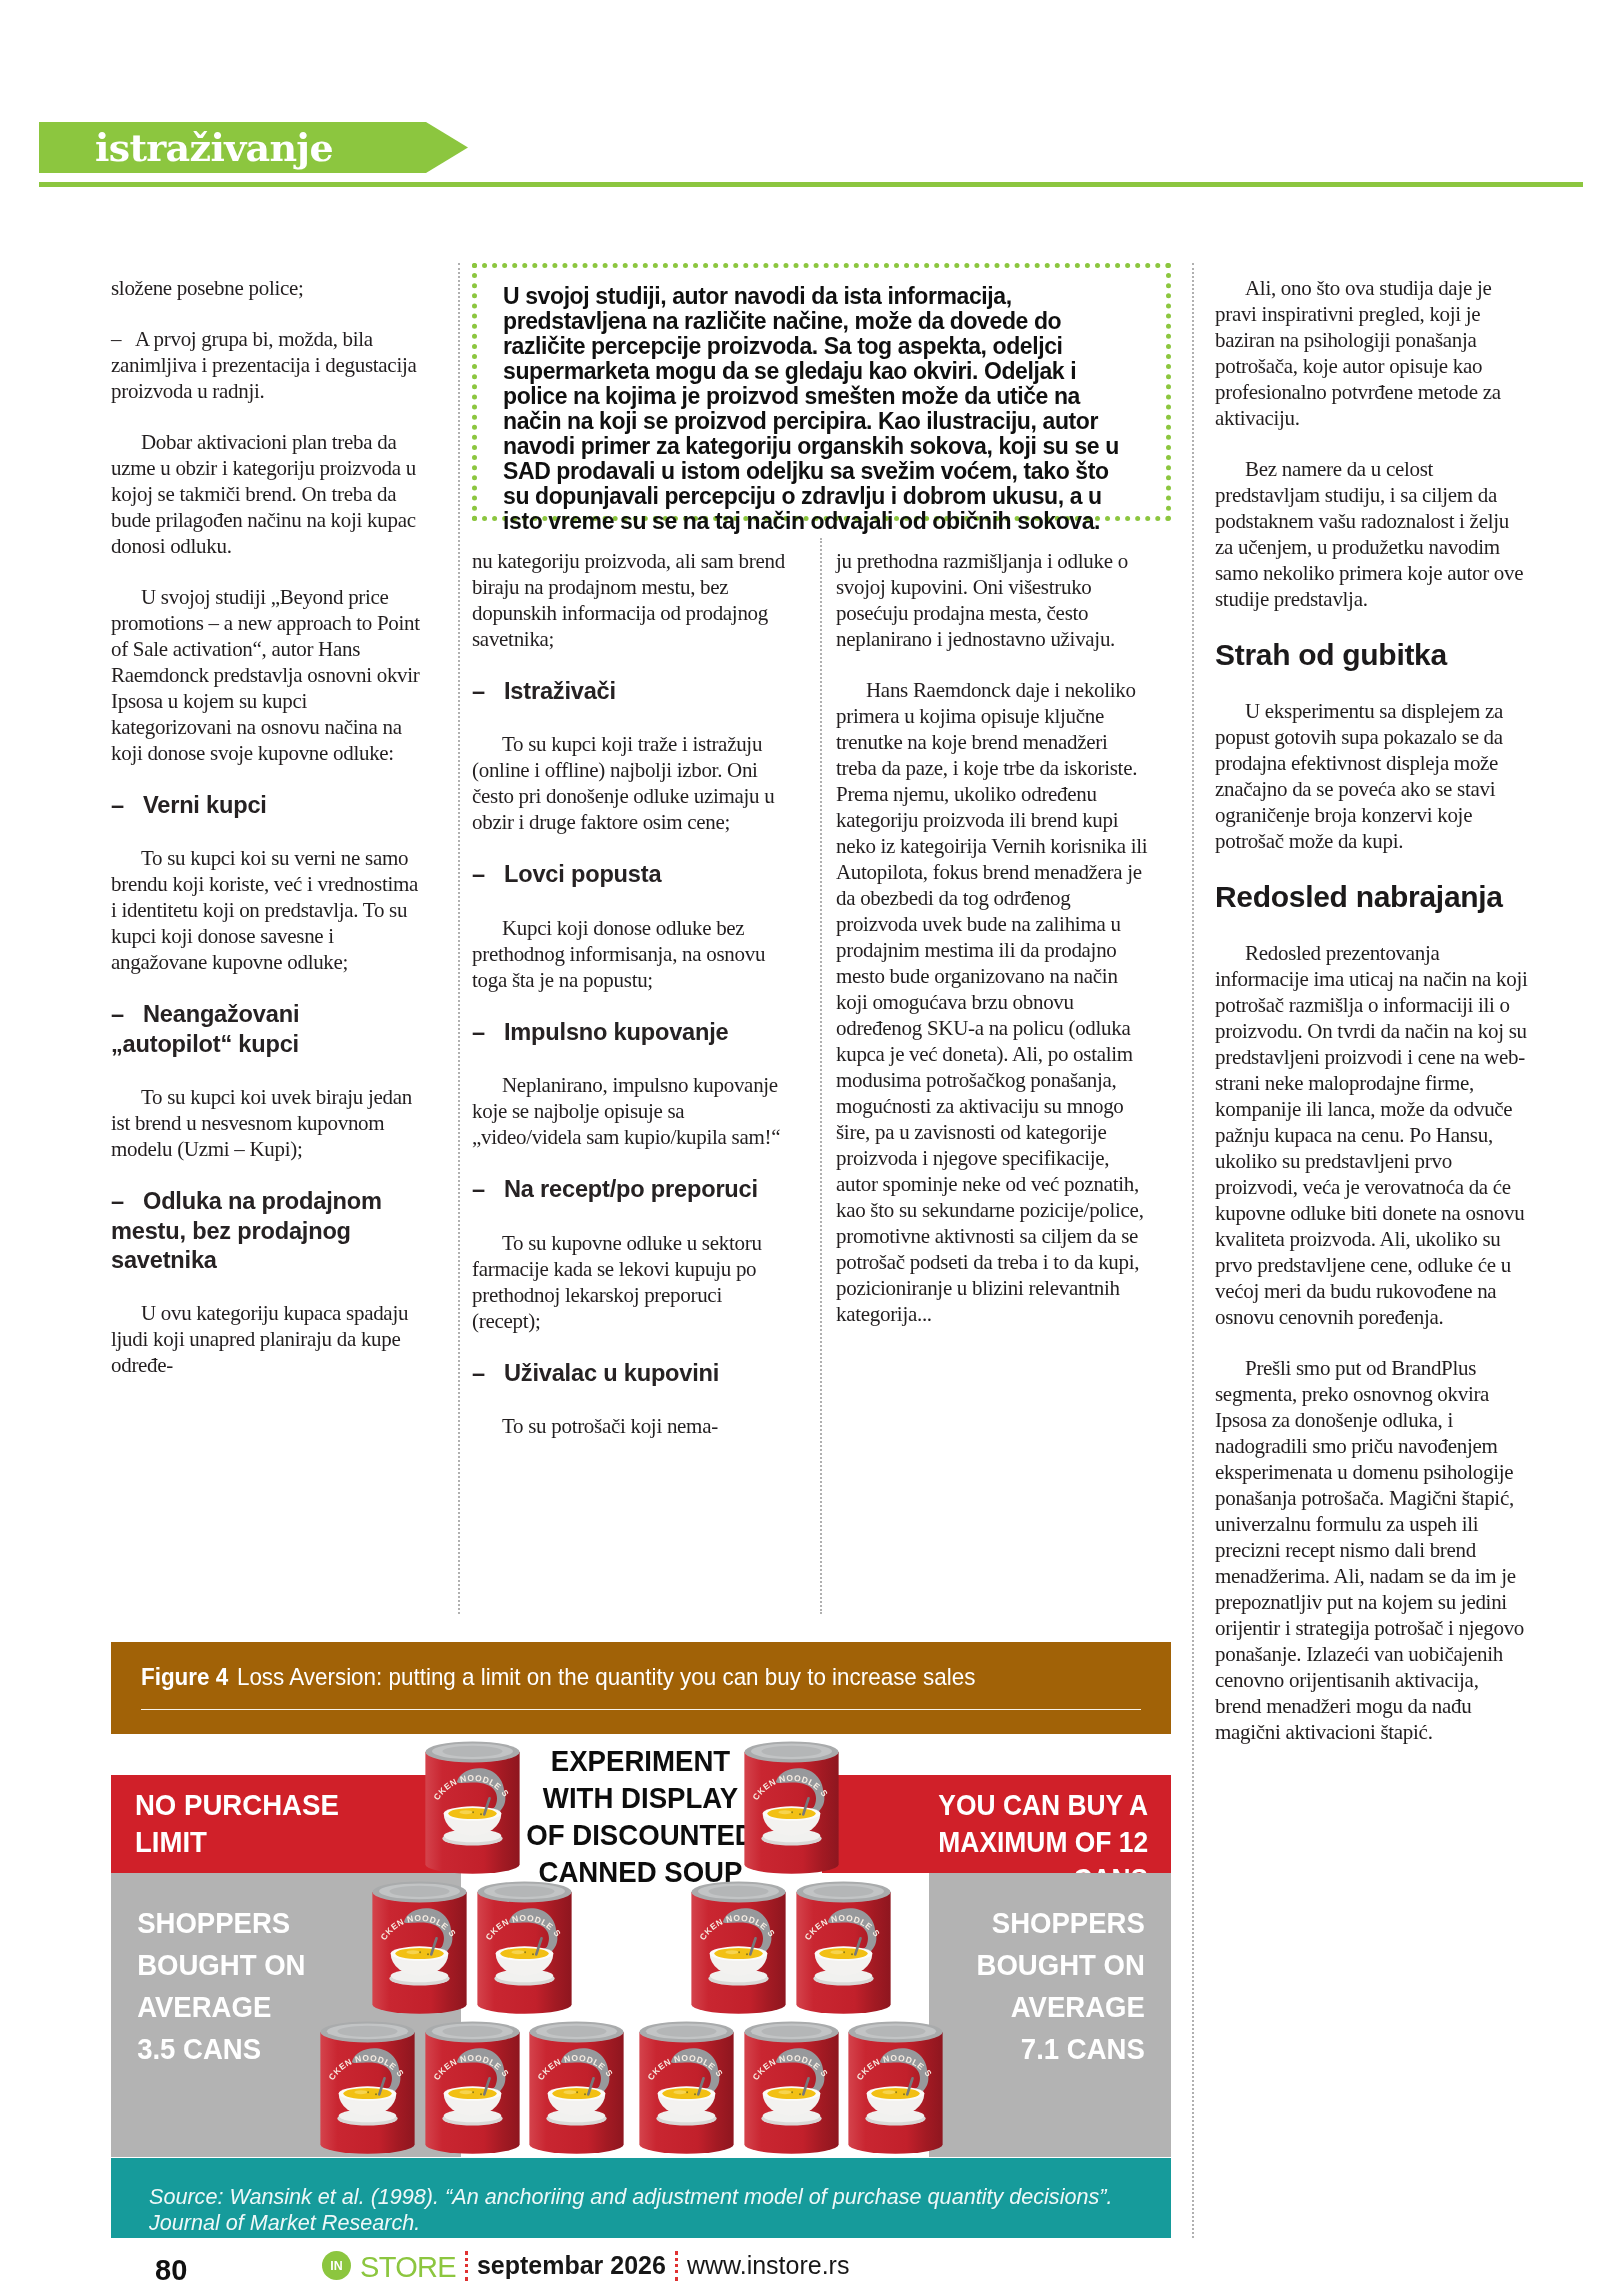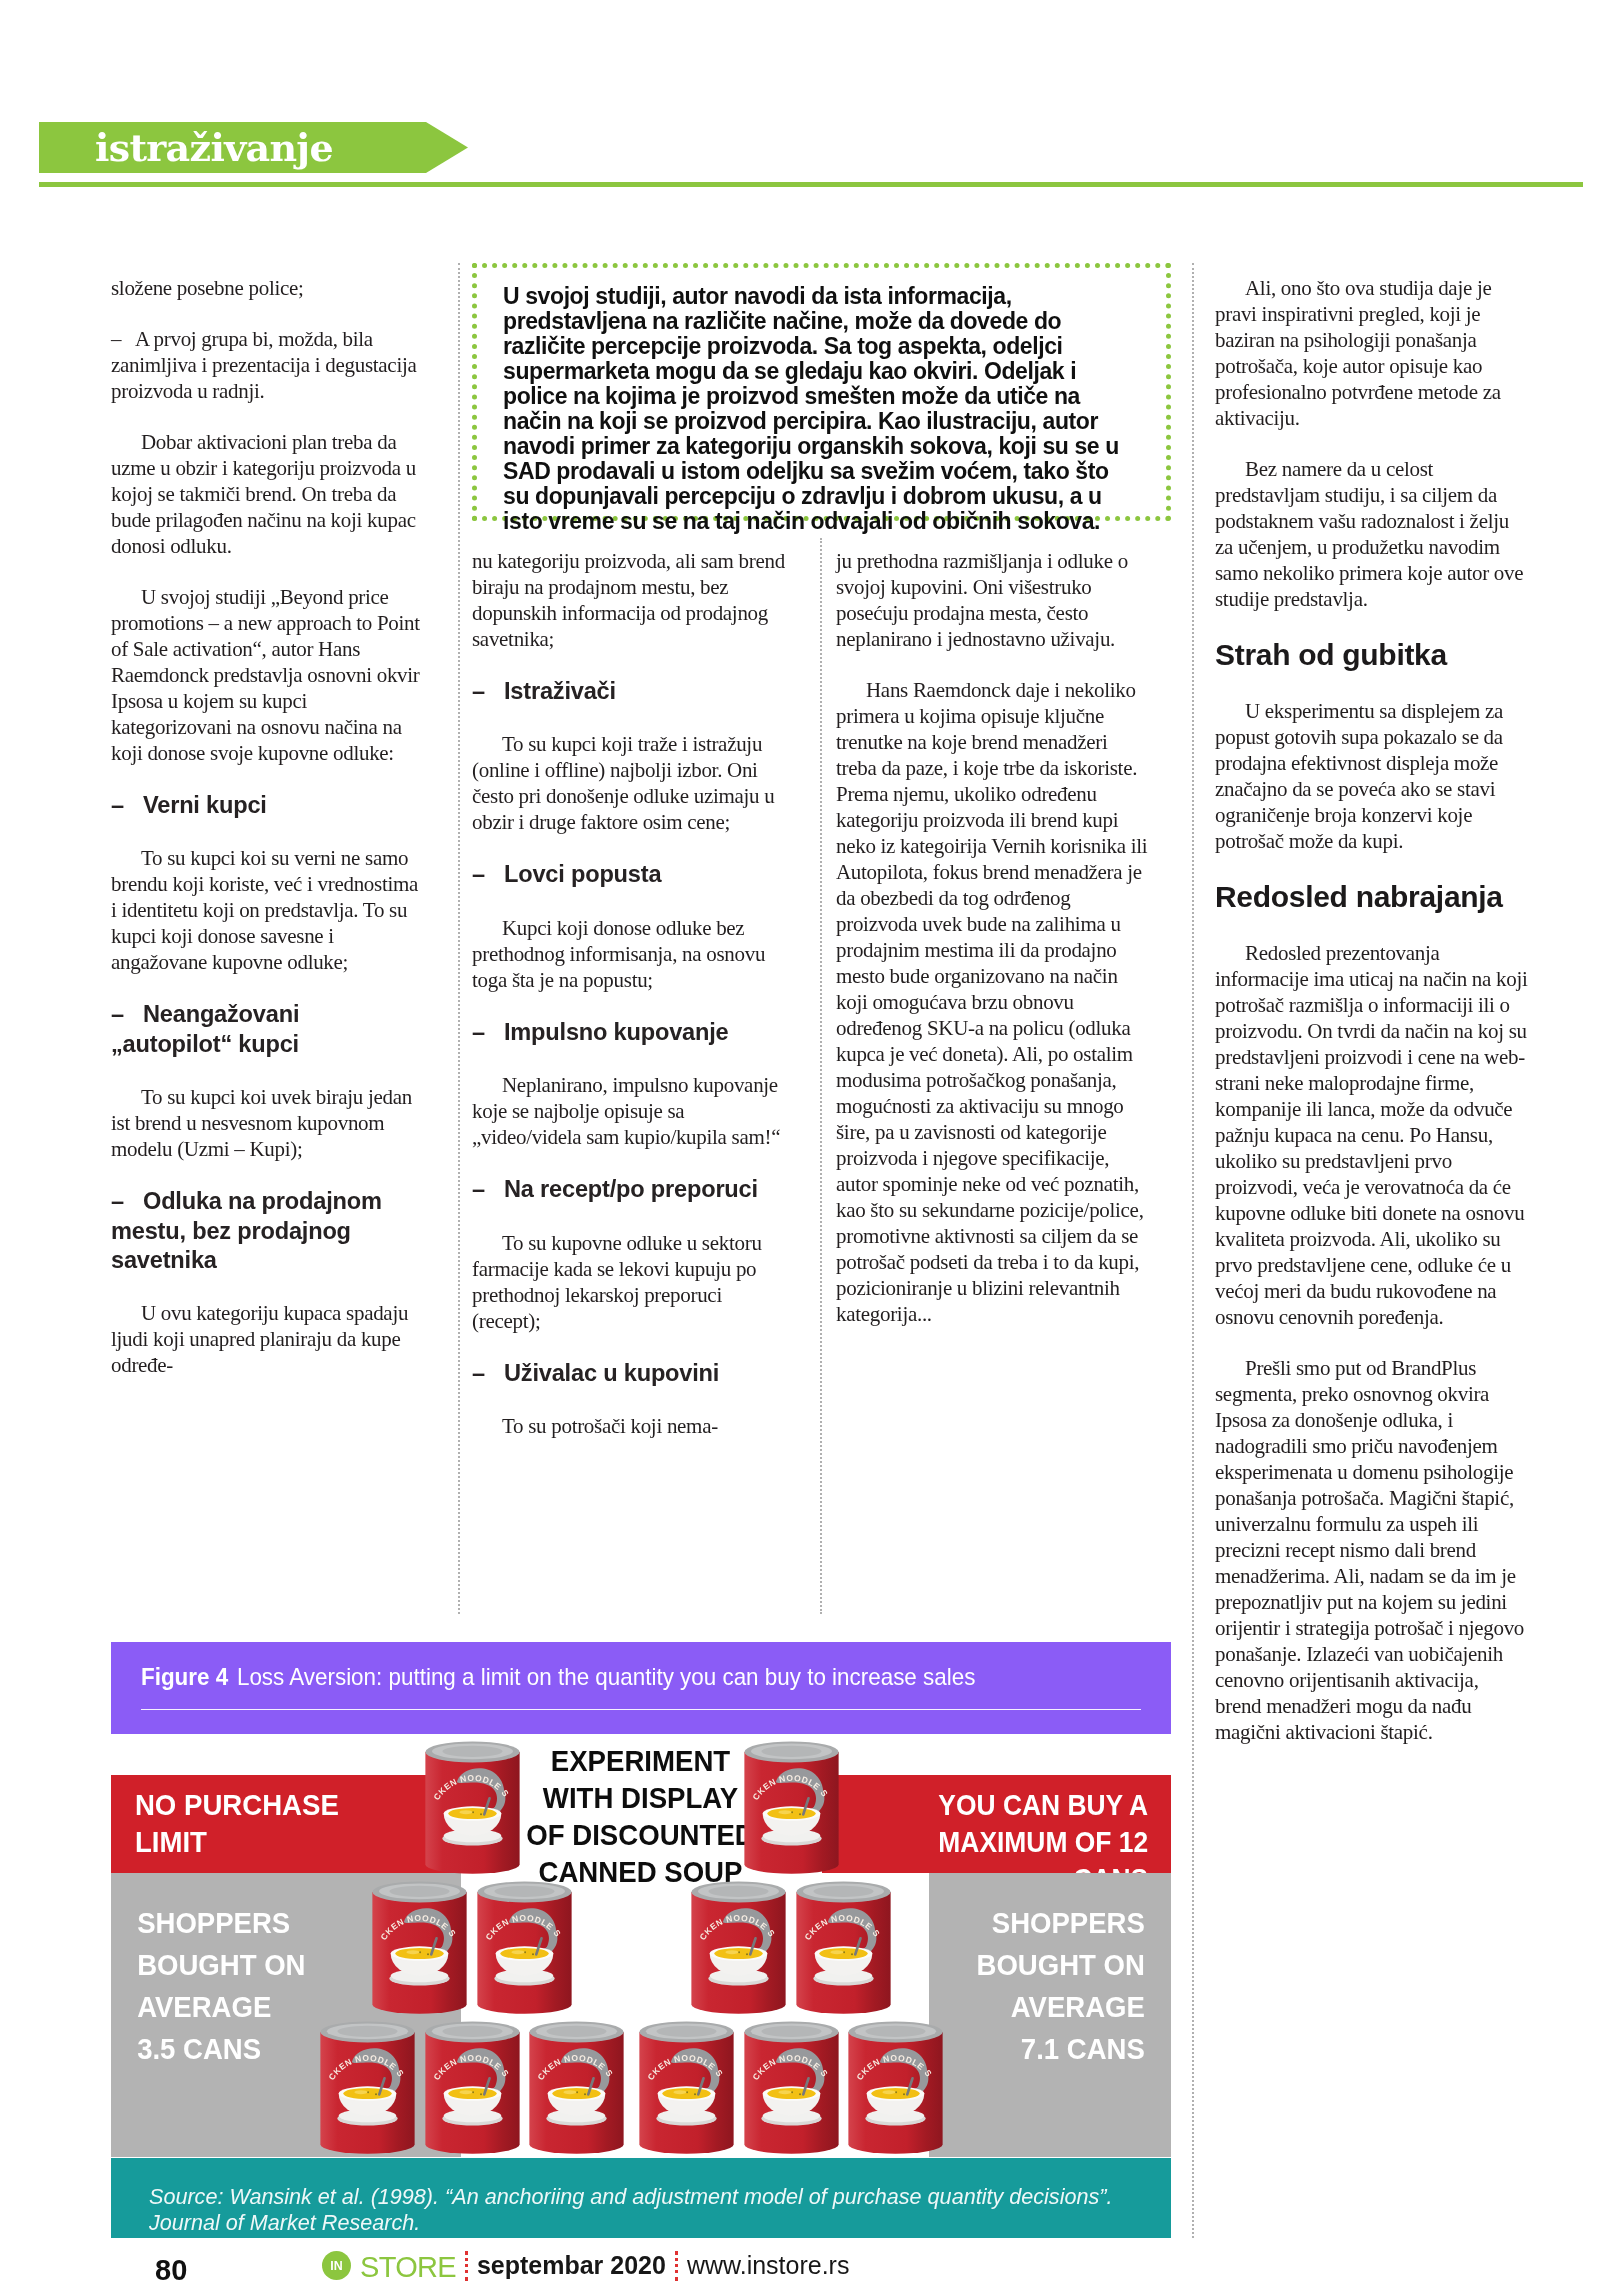--- a/index.html
+++ b/index.html
@@ -38,21 +38,21 @@
   .col .p.ind  { text-indent:30px; }
   .col .p.hang { white-space:pre-wrap; }
   .col .h  { font-family:"Liberation Sans", sans-serif; font-weight:700; color:#262223;
              font-size:23.6px; line-height:29.4px; letter-spacing:-0.2px;
              margin:0 0 25px; white-space:pre-wrap; }
   .col .h2 { font-family:"Liberation Sans", sans-serif; font-weight:700; color:#1c1a1b;
              font-size:30px; line-height:35px; letter-spacing:-0.3px; margin:5.2px 0 26px; }
 
   
   #figure { position:absolute; left:111px; top:1642px; width:1060px; height:595px; z-index:2; }
-  #fig-header { position:absolute; left:0; top:0; width:100%; height:92px; background:#8b5cf6; }
+  #fig-header { position:absolute; left:0; top:0; width:100%; height:92px; background:#a16207; }
   #fig-title  { position:absolute; left:30px; top:22px; color:#fff; white-space:nowrap;
                 font-family:"Liberation Sans", sans-serif; font-size:23.6px;
                 transform:scaleX(0.95); transform-origin:left center; }
   #fig-title .lbl { font-weight:700; margin-right:9.2px; }
   #fig-hairline { position:absolute; left:30px; right:30px; top:67px; height:1.3px;
                   background:rgba(255,255,255,0.92); }
   #fig-body { position:absolute; left:0; top:92px; width:100%; height:424px; background:#fff; }
   #fig-source { position:absolute; left:0; top:516px; width:100%; height:80px; background:#169b9b; }
   #fig-source .txt { position:absolute; left:38px; top:26px; color:#eef8f8;
                      font-family:"Liberation Sans", sans-serif; font-style:italic; font-size:21.6px; }
@@ -241,21 +241,21 @@
       <div class="txt">Source: Wansink et al. (1998). “An anchoriing and adjustment model of purchase quantity decisions”. Journal of Market Research.</div>
     </div>
   </div>
 
   <div id="footer">
     <div id="page-num">80</div>
     <div class="cluster">
       <div class="logo-circle">IN</div>
       <div id="logo-store">STORE</div>
       <div class="dotsep"></div>
-      <div id="issue">septembar 2020</div>
+      <div id="issue">septembar 2026</div>
       <div class="dotsep"></div>
       <div id="website">www.instore.rs</div>
     </div>
   </div>
 
   <svg id="candefs" aria-hidden="true">
     <defs>
       <linearGradient id="canbodygrad" x1="0" y1="0" x2="1" y2="0">
         <stop offset="0" stop-color="#d4434c"></stop>
         <stop offset="0.18" stop-color="#c92631"></stop>

